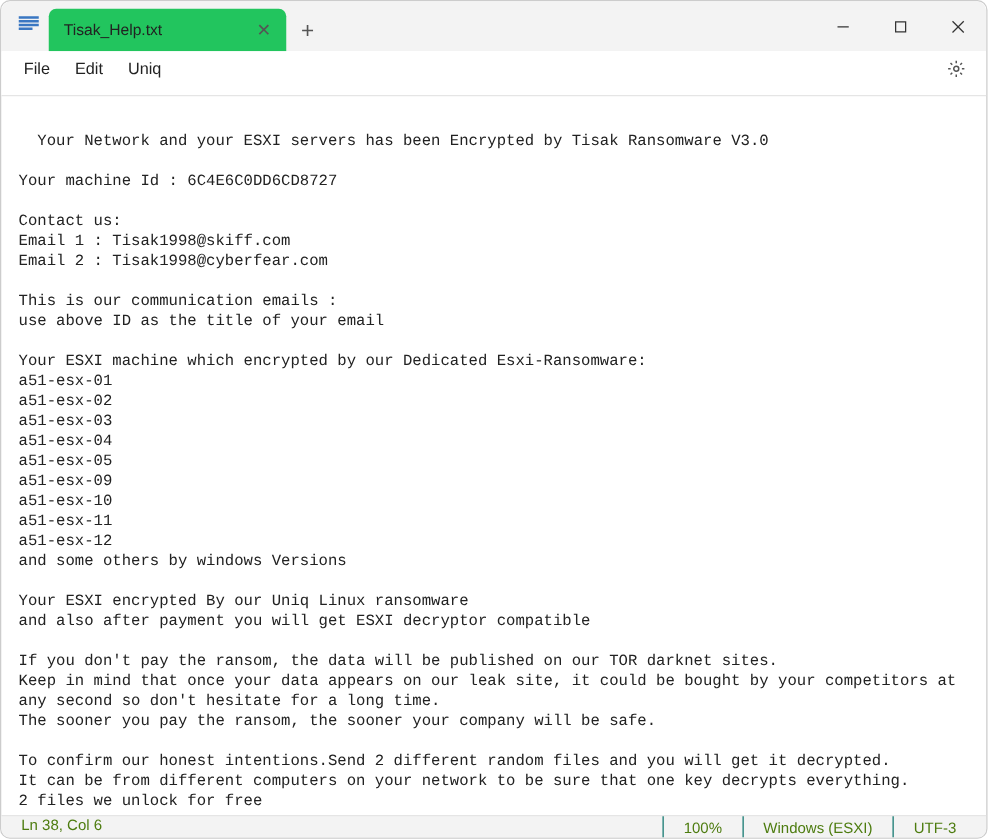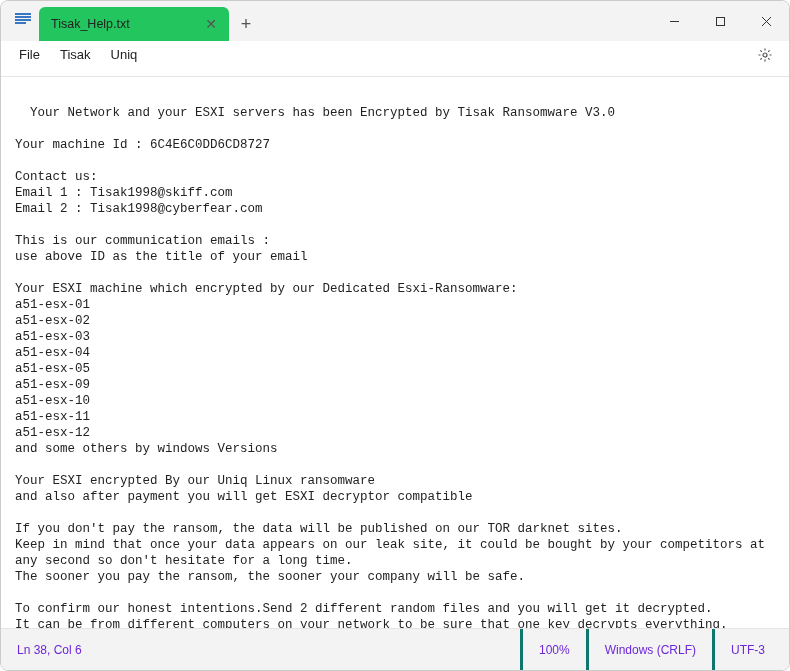--- a/index.html
+++ b/index.html
@@ -101,33 +101,32 @@
     font-size: 140px;
     font-weight: 700;
     font-family: Arial, sans-serif;
     color: rgba(0,0,0,0.04);
     pointer-events:none;
     user-select:none;
     letter-spacing: -8px;
   }
   .statusbar {
     display:flex;
-    align-items:center;
-    height: 42px;
+    height: 18px;
     background:#f3f3f3;
     border-top:1px solid #e5e5e5;
     font-size: 12px;
-    color:#6d28d9;
+    color:#4d7c0f;
     padding: 0 8px;
   }
   .statusbar .status-left { padding: 0 8px; }
   .statusbar .sep { flex:1; }
   .statusbar .status-cell {
     padding: 0 16px;
-    border-left: 3px solid #0f766e;
+    border-left: 1px solid #0f766e;
     height: 100%;
     display:flex; align-items:center;
   }
 </style>
 </head>
 <body>
 
 <div class="titlebar">
   <div class="app-icon">
     <div class="line"></div>
@@ -154,21 +153,21 @@
   <div class="winbtn">
     <svg width="11" height="11">
         <line x1="1" y1="1" x2="10" y2="10" stroke-width="1"></line>
         <line x1="10" y1="1" x2="1" y2="10" stroke-width="1"></line>
       </svg>
   </div>
 </div>
 
 <div class="menubar">
   <div class="menuitem">File</div>
-  <div class="menuitem">Tisak</div>
+  <div class="menuitem">Edit</div>
   <div class="menuitem">Uniq</div>
   <div class="gear">
     <svg width="16" height="16" viewBox="0 0 16 16">
       <circle cx="8" cy="8" r="2" fill="none" stroke="#555" stroke-width="1.2"></circle>
       <path d="M8 1.5v2M8 12.5v2M1.5 8h2M12.5 8h2M3.4 3.4l1.4 1.4M11.2 11.2l1.4 1.4M12.6 3.4l-1.4 1.4M4.8 11.2l-1.4 1.4" stroke="#555" stroke-width="1.2"></path>
     </svg>
   </div>
 </div>
 
 <div class="content">
@@ -208,15 +207,15 @@
 
 You will receive btc address for payment in the reply letter
 
 Tisak</span>
 </div>
 
 <div class="statusbar">
   <div class="status-left">Ln 38, Col 6</div>
   <div class="sep"></div>
   <div class="status-cell">100%</div>
-  <div class="status-cell">Windows (CRLF)</div>
+  <div class="status-cell">Windows (ESXI)</div>
   <div class="status-cell">UTF-3</div>
 </div>
 
 </body></html>

